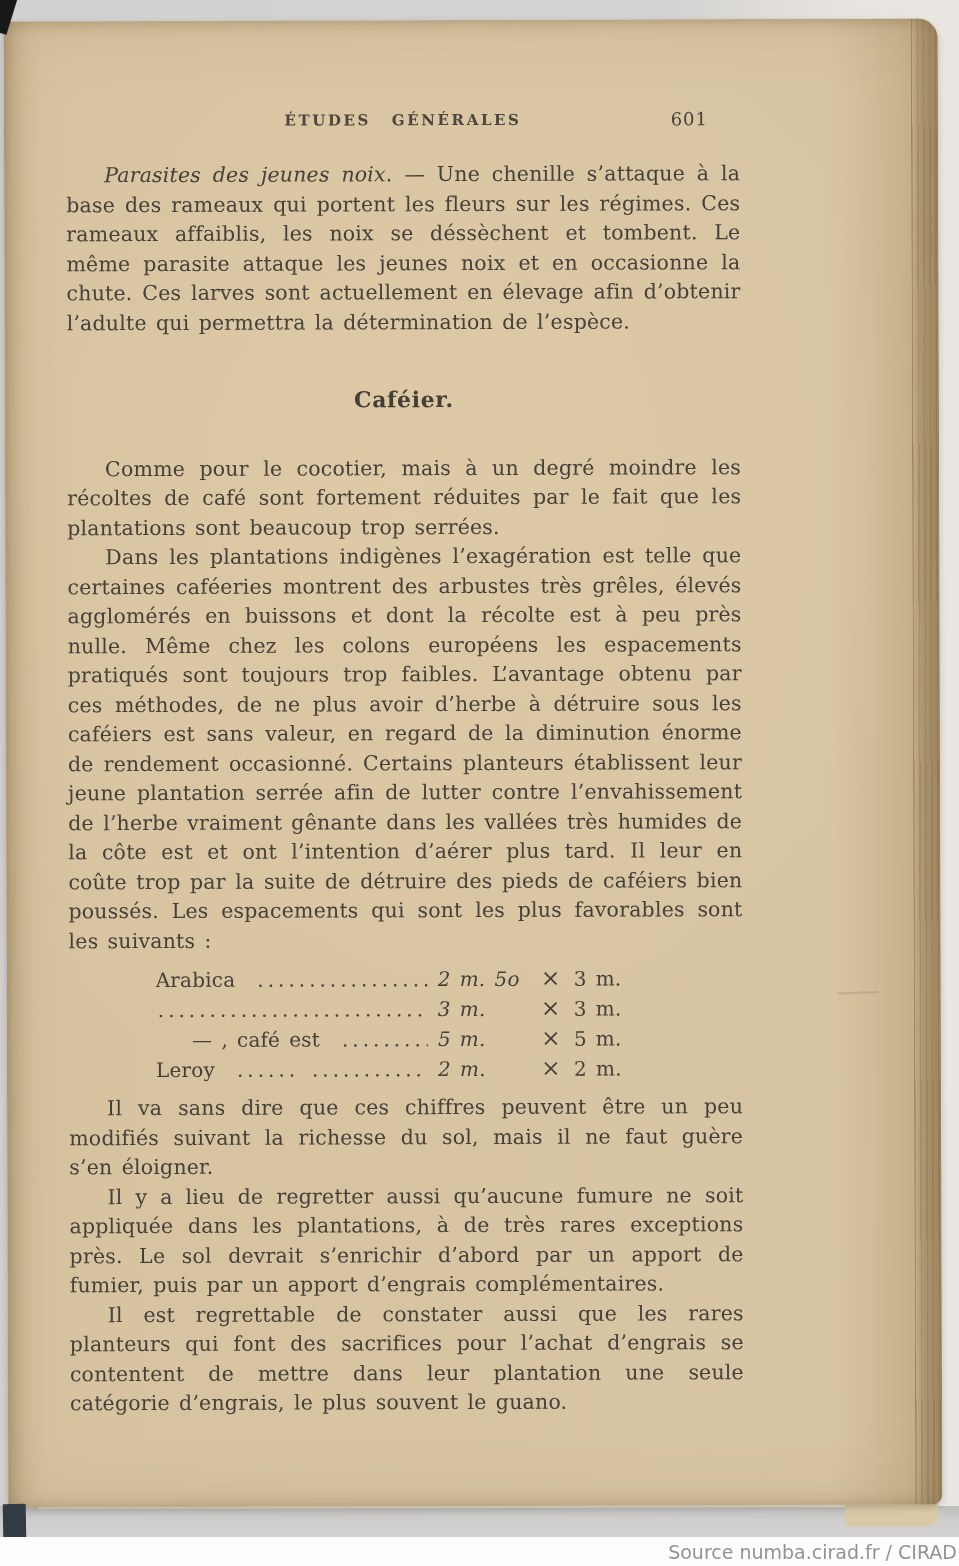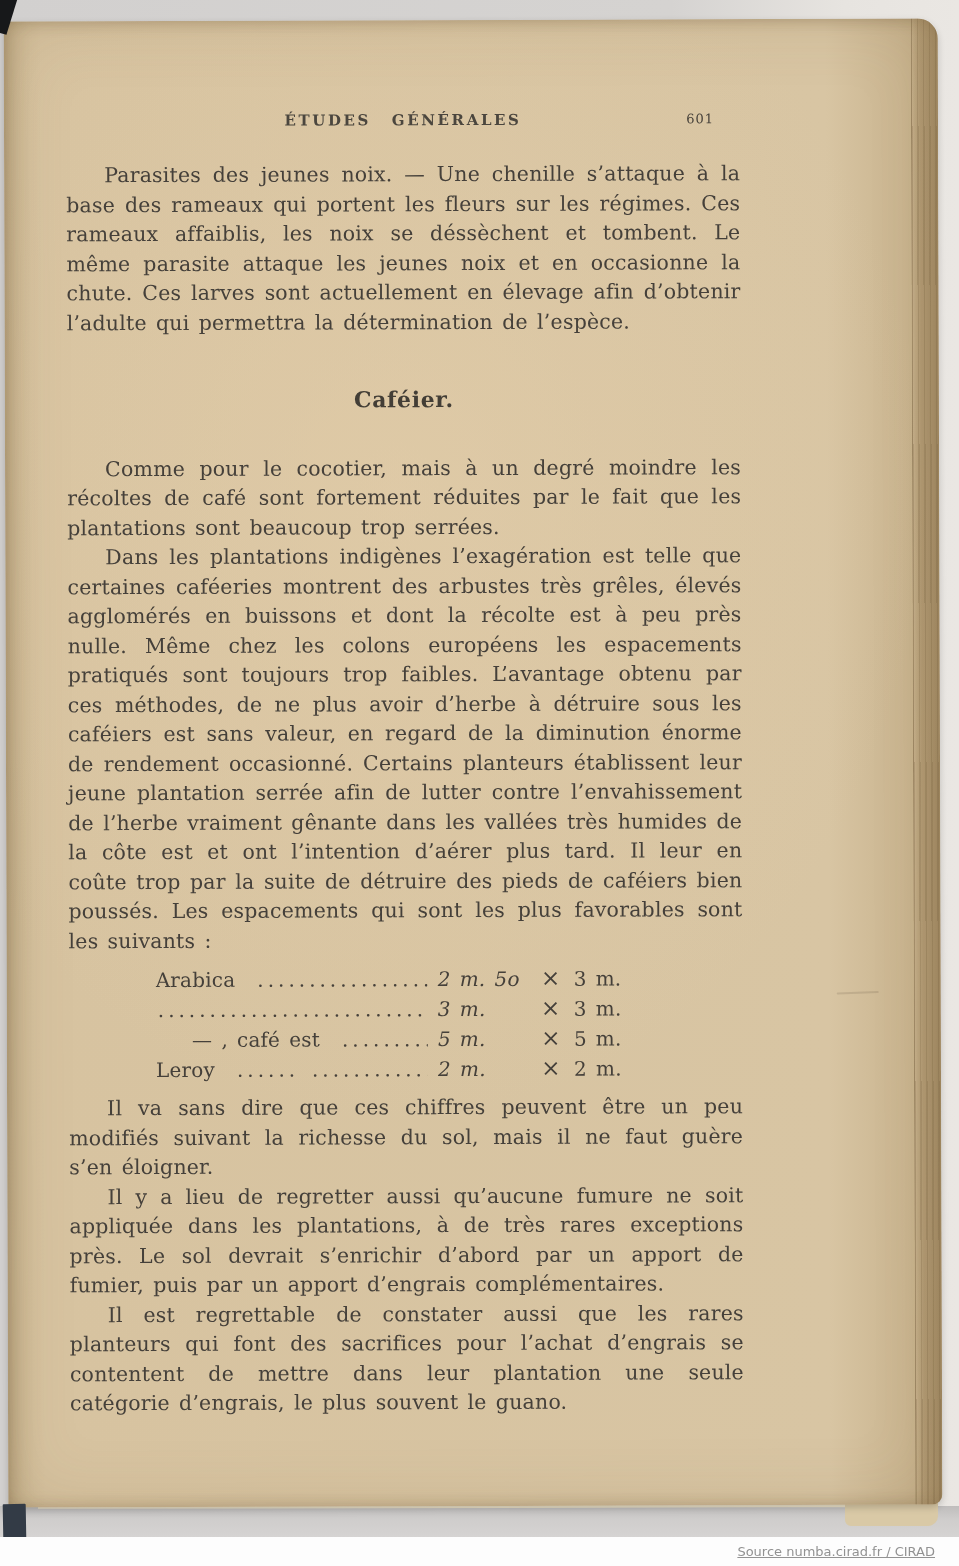--- a/index.html
+++ b/index.html
@@ -33,21 +33,21 @@
     background: linear-gradient(180deg, #bfbdbc 0%, #cfcdcc 40%, #d6d4d3 100%);
     z-index: 0;
   }
   .source-bar {
     position: absolute; left: 0; bottom: 0; width: 959px; height: 29px;
     background: #fdfdfd; z-index: 6;
     display: flex; align-items: center; justify-content: flex-end;
   }
   .source-text {
     font-family: "DejaVu Sans", sans-serif;
-    font-size: 13px; color: #929292; padding-right: 24px; text-decoration: underline;
+    font-size: 19px; color: #929292; padding-right: 2px;
   }
 
   
   .sheet {
     position: absolute; left: 6px; top: 20px; width: 934px; height: 1486px;
     background:
       radial-gradient(ellipse 760px 900px at 42% 32%, rgba(228,206,170,.55) 0%, rgba(228,206,170,0) 70%),
       linear-gradient(90deg, #cdb994 0%, #d7c3a0 4%, #d8c5a3 88%, #cab590 96%, #bfa982 100%),
       #d6c2a0;
     border-radius: 3px 20px 10px 3px;
@@ -79,26 +79,26 @@
     color: #45403a; font-size: 20.5px; line-height: 29.5px;
     letter-spacing: 0.2px; word-spacing: 2.5px;
   }
   .running-header { position: relative; margin-top: 86px; height: 24px; }
   .rh-title {
     display: block; text-align: center;
     font-size: 15px; font-weight: 700; letter-spacing: 2.6px; word-spacing: 13px;
     color: #4b463e;
   }
   .rh-num {
-    position: absolute; right: 26px; top: -1px;
-    font-size: 13px; color: #46413a; letter-spacing: 1px;
+    position: absolute; right: 32px; top: -1px;
+    font-size: 18px; color: #46413a; letter-spacing: 1px;
   }
   p { margin: 0; text-align: justify; text-indent: 38px; }
   .para-lead { margin-top: 30px; }
-  .lead-italic { }
+  .lead-italic { font-style: italic; }
   .section-heading {
     margin-top: 48px; text-align: center;
     font-size: 22px; font-weight: 700; letter-spacing: .6px; color: #433e36;
   }
   .para-first { margin-top: 39px; }
 
   .spacing-table { margin: 9px 0 9px 0; font-size: 20px; }
   .sp-row { display: flex; align-items: baseline; height: 30px; padding-left: 87px; }
   .sp-left { display: flex; width: 272px; overflow: hidden; gap: 20px; }
   .sp-label { white-space: pre; flex: none; }

